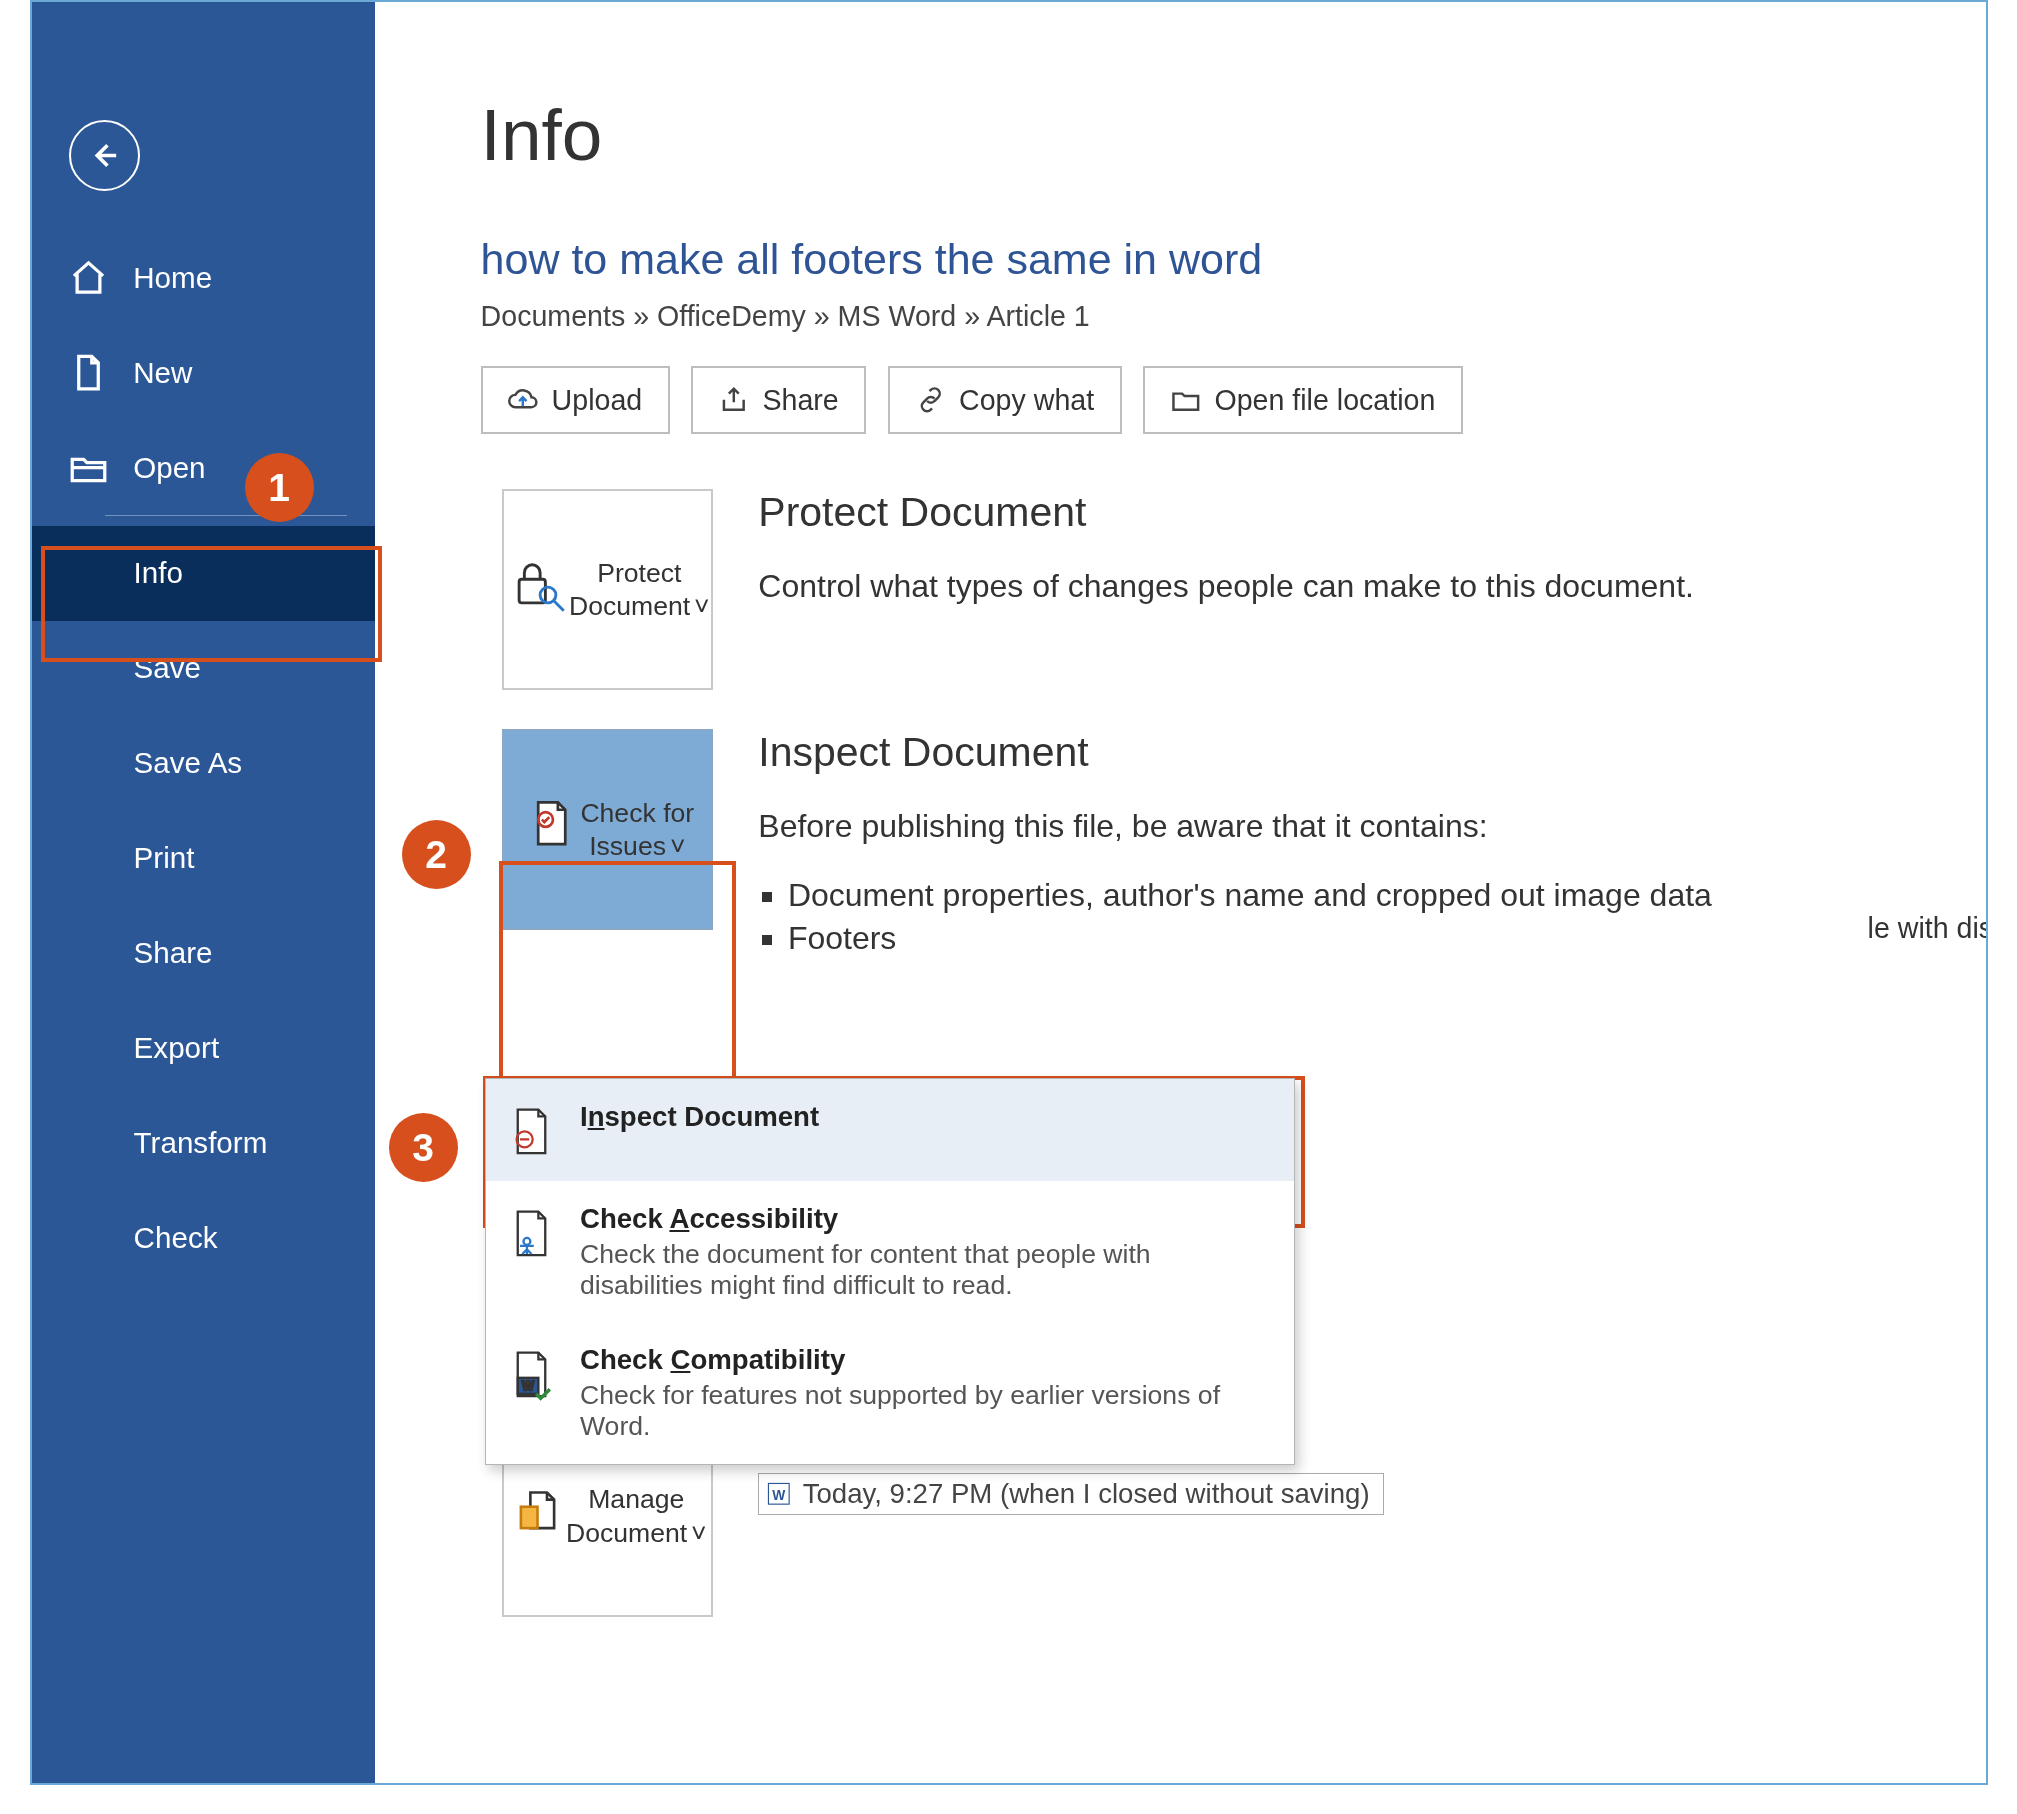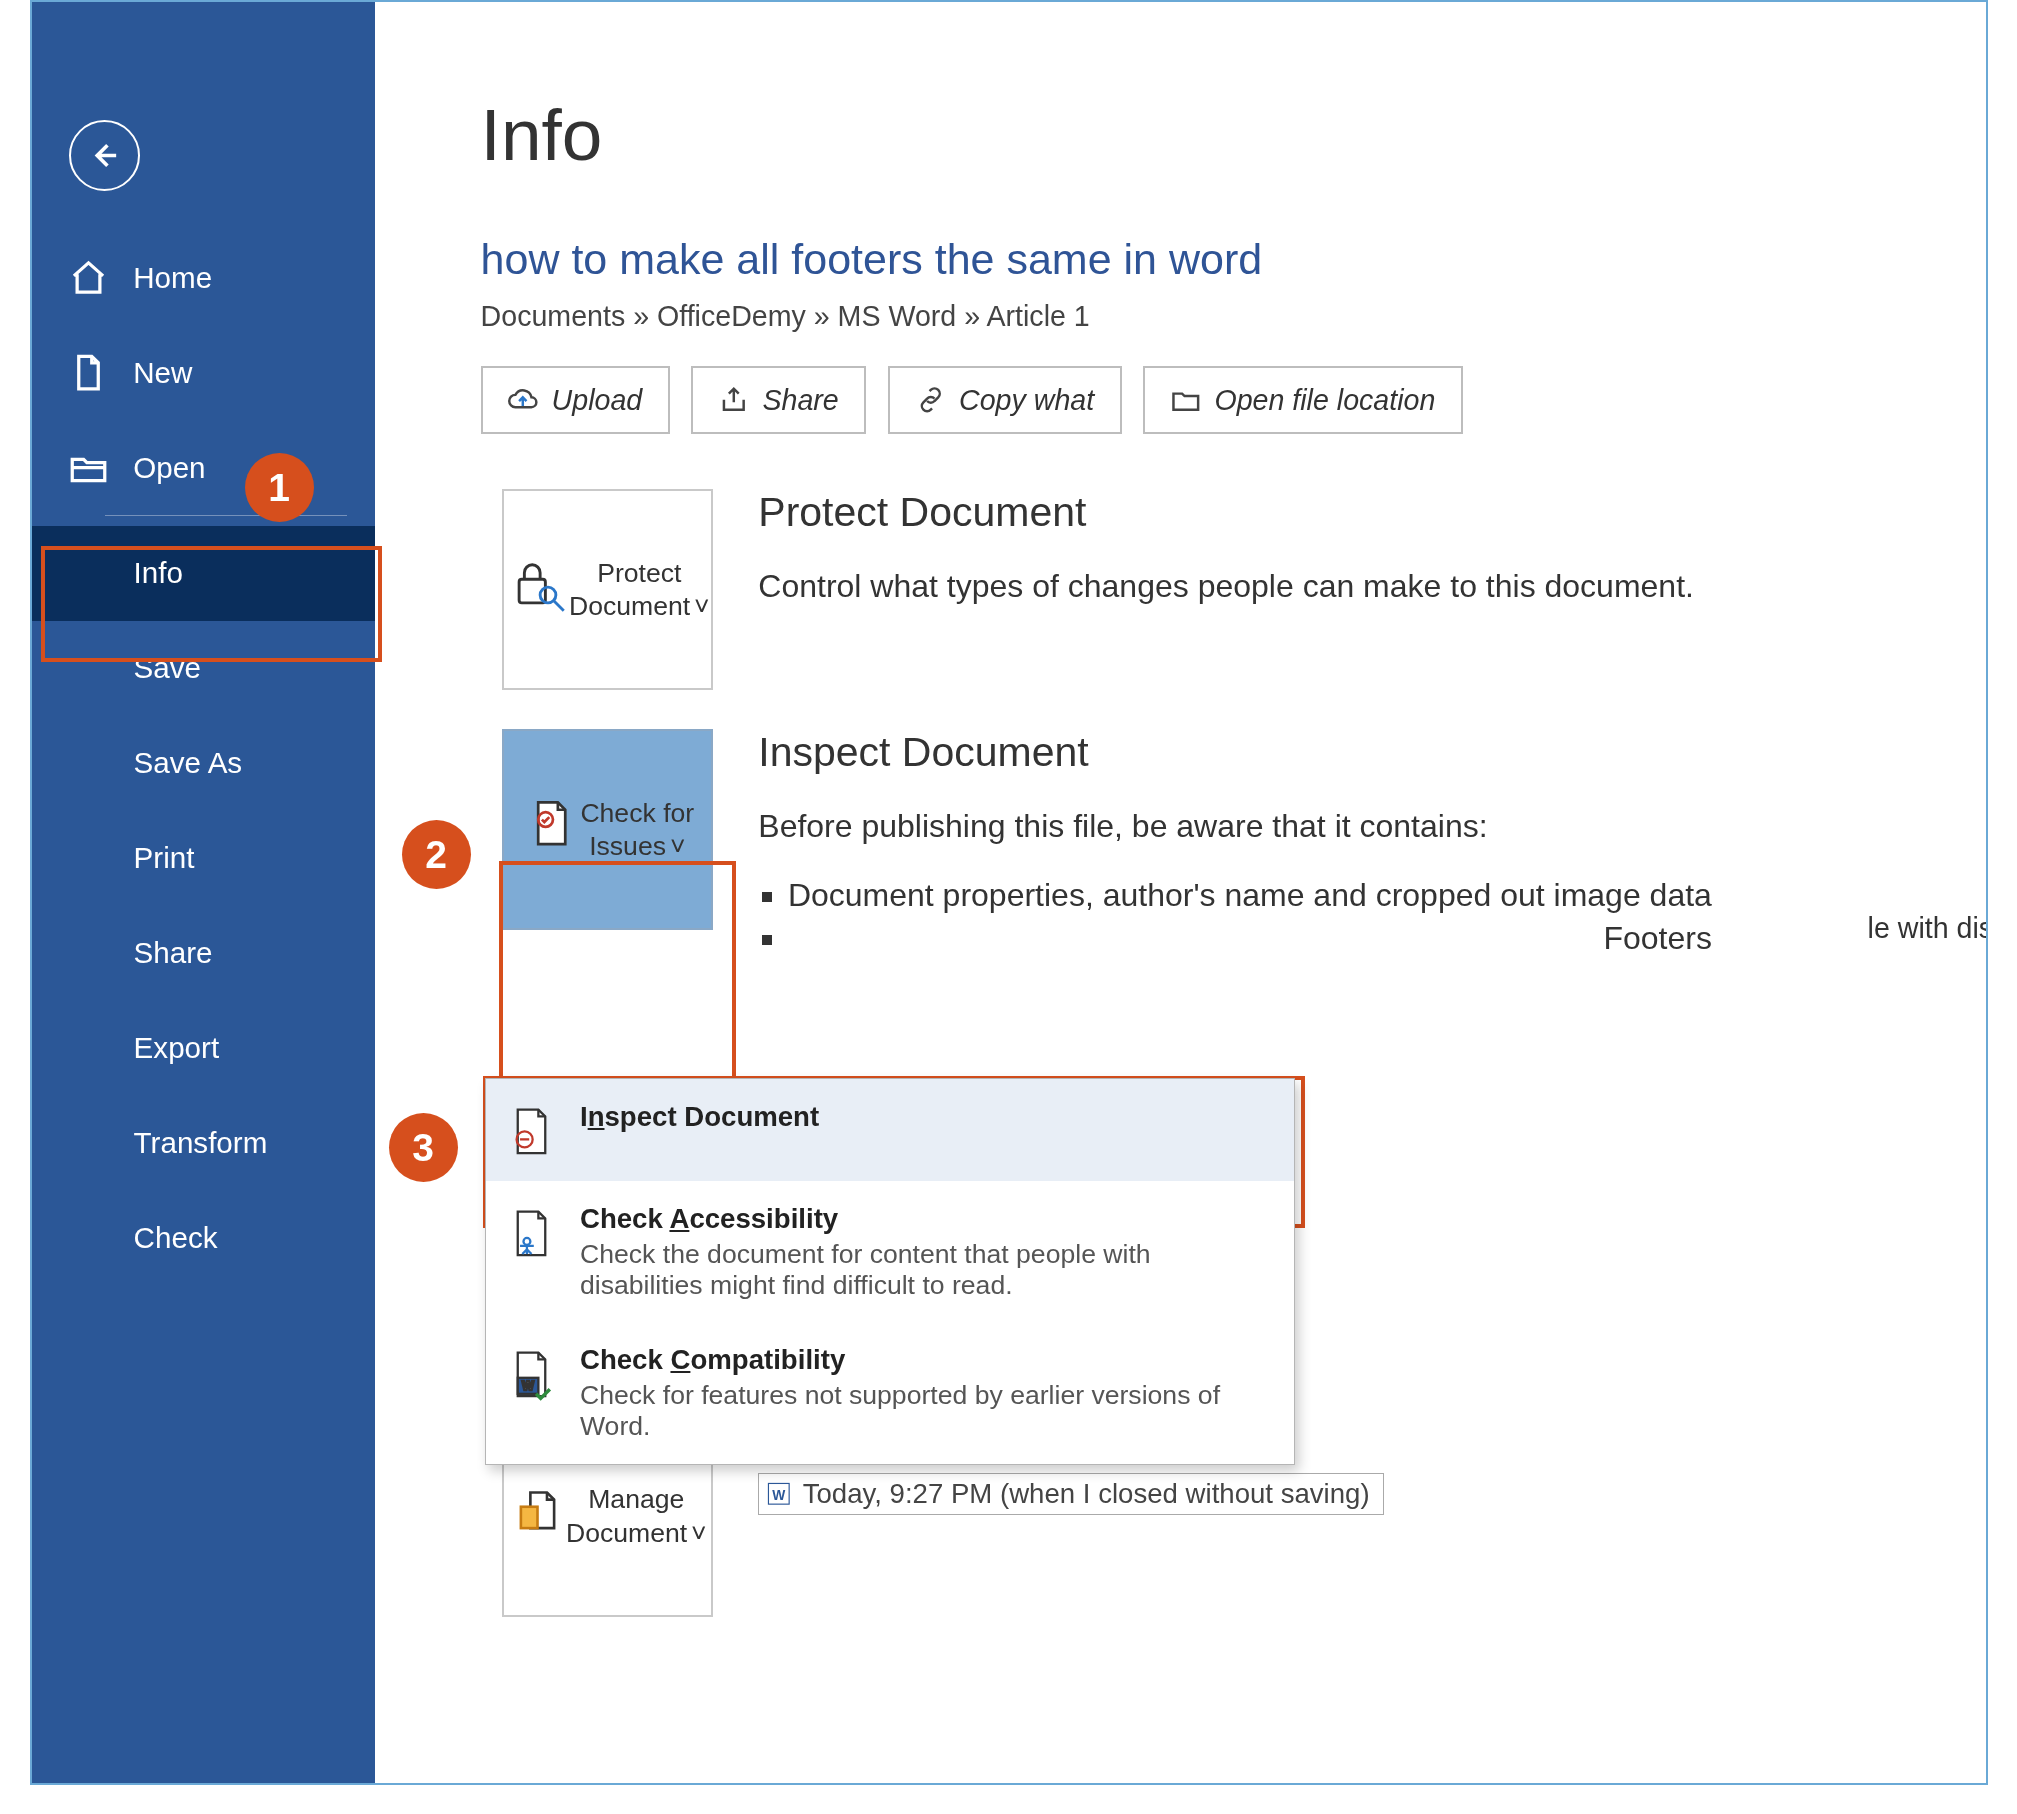--- a/index.html
+++ b/index.html
@@ -104,41 +104,41 @@
     color:#444;font-size:28.6px;
   }
   .toolbar{
     display:flex;gap:21.7px;
     margin:33px 0 55px 0;
   }
   .tool-btn{
     border:2px solid #bdbdbd;
     padding:15.8px 25.6px;
     display:flex;align-items:center;gap:13.8px;
-    font-size:28.6px;color:#333;font-style:italic;
+    font-size:28.6px;color:#333;
   }
   .tool-btn svg{width:29.6px;height:29.6px;stroke:#444;fill:none;stroke-width:2;}
   
   .section{
     display:flex;align-items:flex-start;gap:45px;
     margin-bottom:39px;
   }
   .tile{
     border:2px solid #c9c9c9;
     width:207px;min-height:197px;
     display:flex;align-items:center;justify-content:center;
     background:#fff;
   }
   .tile.selected{background:var(--selected-btn);border-color:#8aa8c6;}
   .tile .tile-icon{height:77px;display:flex;align-items:center;justify-content:center;margin-bottom:9.9px;}
   .tile .tile-label{font-size:26.6px;color:#333;text-align:center;line-height:1.25;}
   .tile .tile-label .chev{margin-left:3.9px;}
   .section-text h2{font-size:41px;font-weight:400;color:#333;margin:0 0 9.9px 0;}
   .section-text p,.section-text li{font-size:32px;color:#333;}
-  .section-text ul{margin:5.9px 0 0 29.6px;padding:0;list-style:square;text-align:right;}
+  .section-text ul{margin:5.9px 0 0 29.6px;padding:0;list-style:square;}
   .section-text ul li{margin:5.9px 0;}
   
   .menu{
     position:absolute;
     left:453px;top:1076px;
     width:808px;
     background:#fff;
     border:1px solid #b5b5b5;
     box-shadow:3.9px 5.9px 11.8px rgba(0,0,0,0.2);
     z-index:20;

